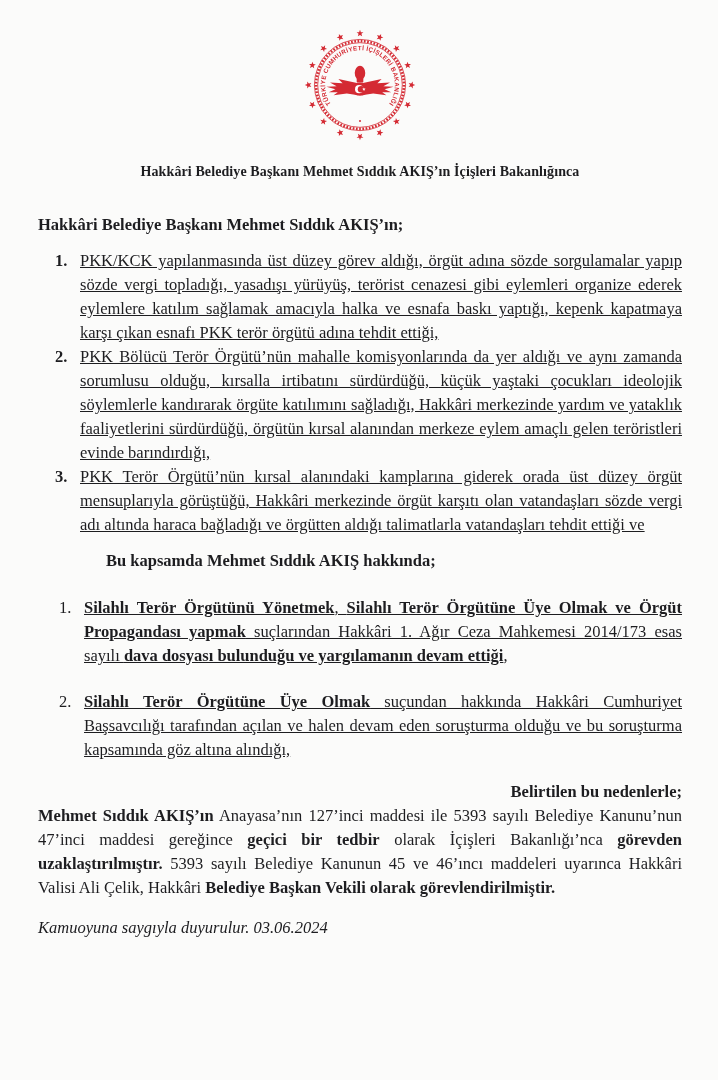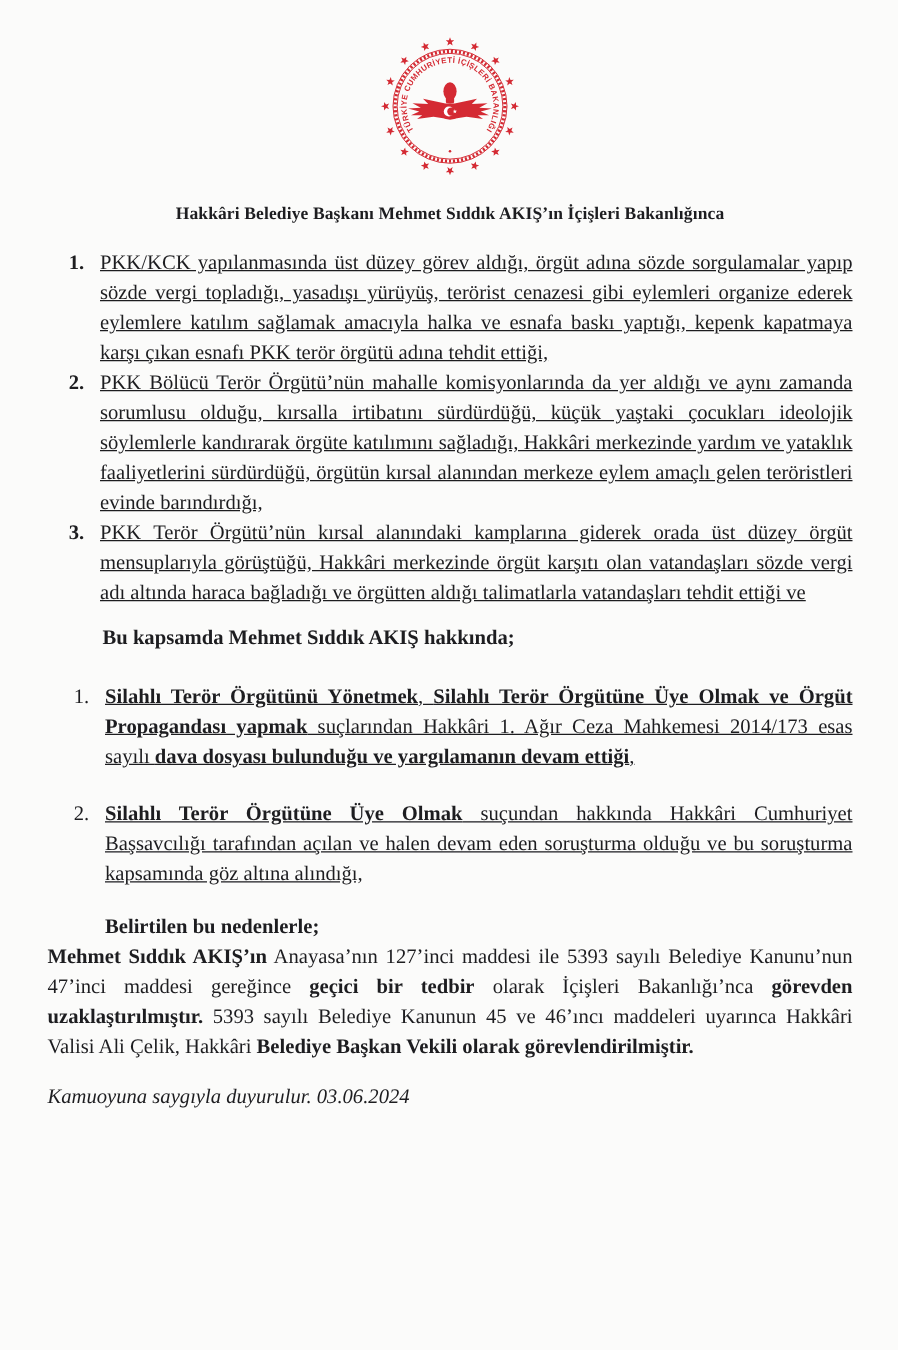--- a/index.html
+++ b/index.html
@@ -14,22 +14,22 @@
   .title { text-align:center; font-weight:bold; font-size:14px; line-height:28px; margin-top:15px; letter-spacing:0.1px; }
   .intro-heading { font-weight:bold; margin-top:27px; }
   .list { margin-top:12px; }
   .doc-li { display:flex; }
   .list-allegations .doc-li { margin-left:17px; }
   .list-allegations .li-num { width:25px; flex:none; font-weight:bold; }
   .list-legal { margin-top:23px; }
   .list-legal .doc-li { margin-left:21px; margin-bottom:22px; }
   .list-legal .li-num { width:25px; flex:none; }
   .li-body { flex:1; text-align:justify;text-decoration:underline; }
-  .scope-heading { font-weight:bold; margin-left:44px; margin-top:12px; }
-  .reasons-heading { font-weight:bold; margin-left:46px; margin-top:-4px; }
+  .scope-heading { font-weight:bold; margin-left:68px; margin-top:12px; }
+  .reasons-heading { font-weight:bold; margin-left:46px; margin-top:-4px;text-align:right; }
   .decision { text-align:justify; }
   .closing { margin-top:16px;font-style:italic; }
   .seg.bold { font-weight:bold; }
 </style>
 </head>
 <body>
 
 <div class="page">
 
   <div class="logo-wrap">
@@ -79,20 +79,21 @@
         <circle cx="101.8" cy="107" r="5.5" fill="#d42a33"></circle>
         <use href="#star" transform="translate(106.5 107) scale(0.5)" fill="#ffffff"></use>
       </g>
     </svg>
   </div>
 
   <div class="title">
     <div>Hakkâri Belediye Başkanı Mehmet Sıddık AKIŞ’ın İçişleri Bakanlığınca</div>
   </div>
 
+  <p class="intro-heading">Hakkâri Belediye Başkanı Mehmet Sıddık AKIŞ’ın;</p>
 
   <div class="list list-allegations">
       <div class="doc-li">
         <span class="li-num">1.</span>
         <span class="li-body"><span class="seg">PKK/KCK yapılanmasında üst düzey görev aldığı, örgüt adına sözde sorgulamalar yapıp sözde vergi topladığı, yasadışı yürüyüş, terörist cenazesi gibi eylemleri organize ederek eylemlere katılım sağlamak amacıyla halka ve esnafa baskı yaptığı, kepenk kapatmaya karşı çıkan esnafı PKK terör örgütü adına tehdit ettiği,</span></span>
       </div>
       <div class="doc-li">
         <span class="li-num">2.</span>
         <span class="li-body"><span class="seg">PKK Bölücü Terör Örgütü’nün mahalle komisyonlarında da yer aldığı ve aynı zamanda sorumlusu olduğu, kırsalla irtibatını sürdürdüğü, küçük yaştaki çocukları ideolojik söylemlerle kandırarak örgüte katılımını sağladığı, Hakkâri merkezinde yardım ve yataklık faaliyetlerini sürdürdüğü, örgütün kırsal alanından merkeze eylem amaçlı gelen teröristleri evinde barındırdığı,</span></span>
       </div>

